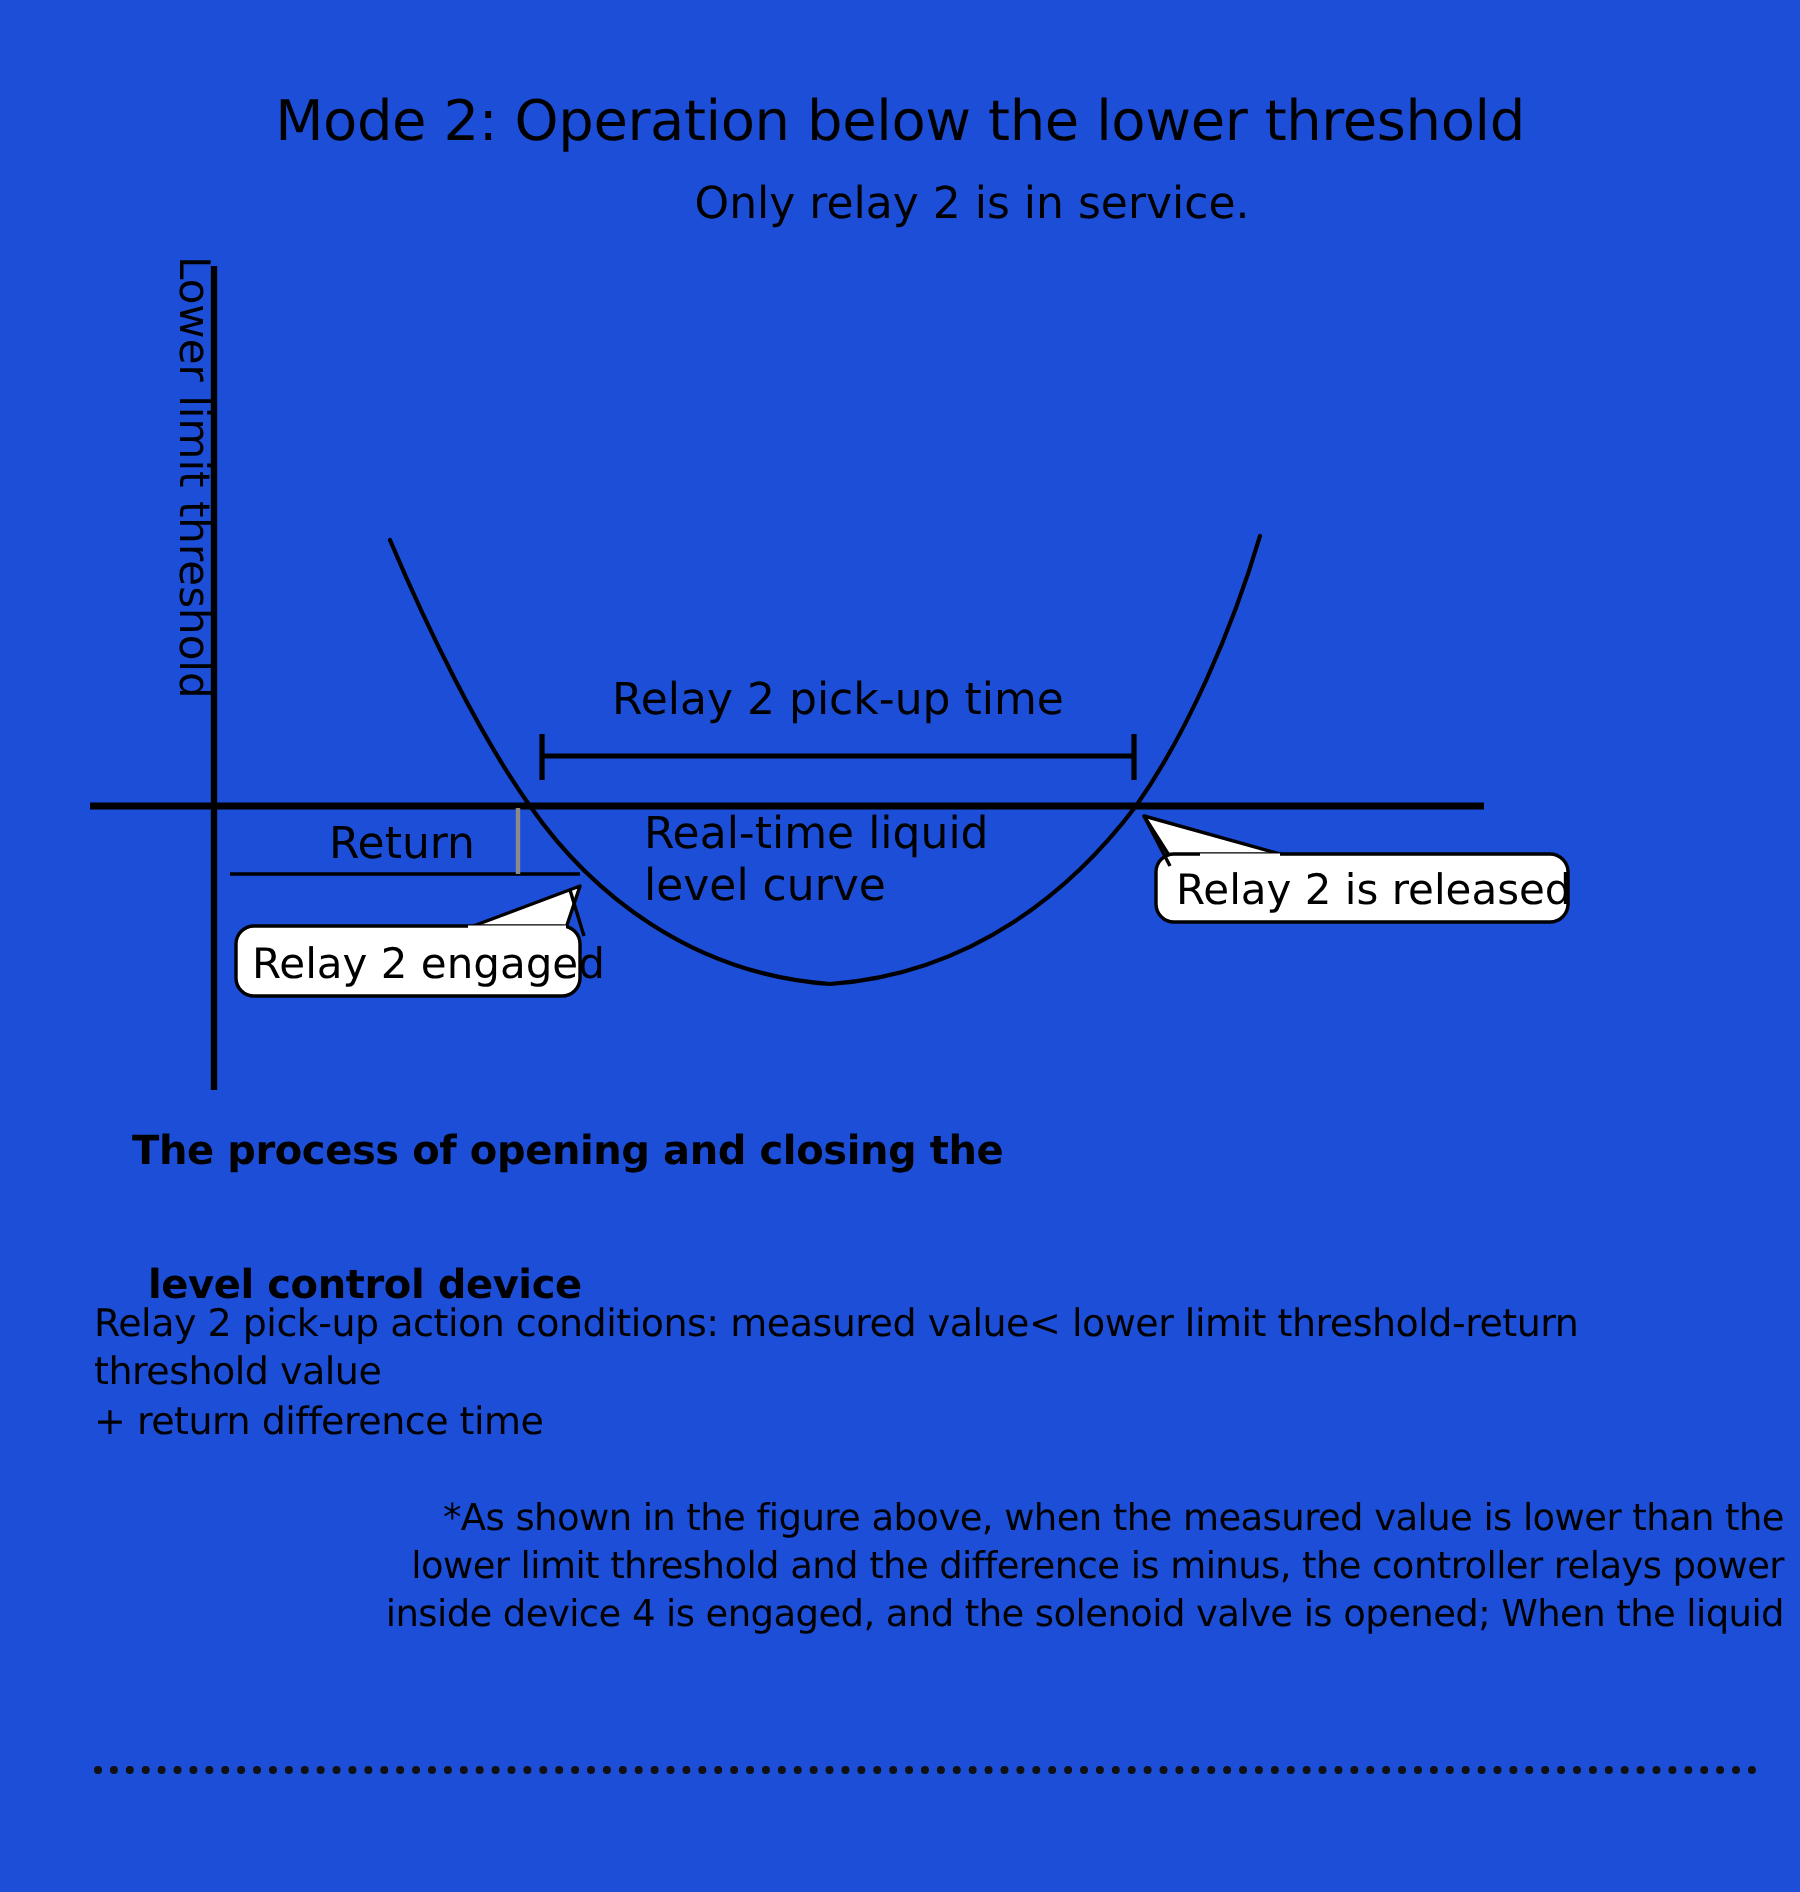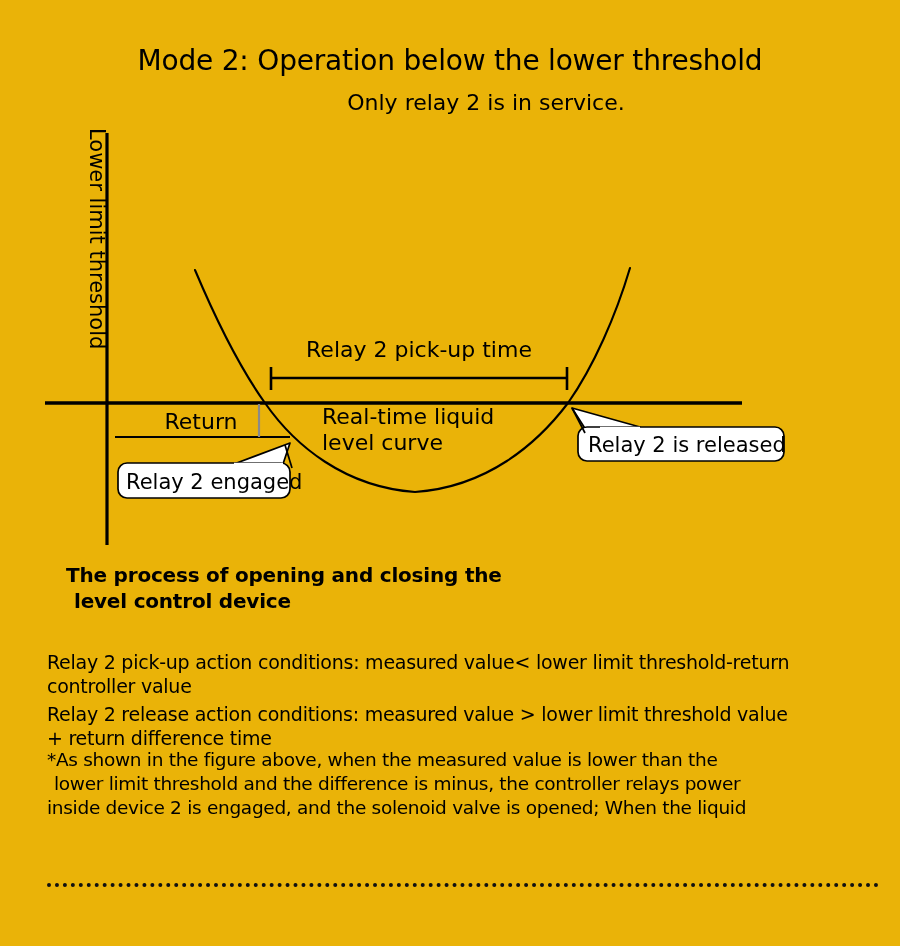--- a/index.html
+++ b/index.html
@@ -14,21 +14,21 @@
     position: relative;
     font-family: "DejaVu Sans", "Liberation Sans", sans-serif;
     color: #000000;
     overflow: hidden;
   }
 
   .page {
     position: relative;
     width: 900px;
     height: 946px;
-    background: #eab308;
+    background: #1d4ed8;
   }
 
   
   .title-main {
     position: absolute;
     left: 0;
     top: 44px;
     width: 900px;
     text-align: center;
     font-size: 28px;
@@ -71,20 +71,21 @@
     top: 562px;
     width: 800px;
     font-size: 20px;
     font-weight: bold;
     line-height: 1.32;
     letter-spacing: -0.2px;
   }
   .section-heading .line2 {
     display: block;
     padding-left: 8px;
+    margin-top: 41px;
   }
 
   .body-block {
     position: absolute;
     left: 47px;
     top: 650px;
     width: 840px;
     font-size: 19px;
     line-height: 1.28;
     letter-spacing: -0.25px;
@@ -99,20 +100,21 @@
     position: absolute;
     left: 47px;
     top: 748px;
     width: 845px;
     font-size: 18.5px;
     line-height: 1.31;
     letter-spacing: -0.3px;
   }
   .note-block p {
     margin: 0;
+    text-align: right;
   }
   .note-block .indent {
     padding-left: 7px;
   }
 
   .rule-dotted {
     position: absolute;
     left: 47px;
     top: 883px;
     width: 832px;
@@ -174,26 +176,25 @@
     </svg>
   </div>
 
   <div class="section-heading">
     <span>The process of opening and closing the</span>
     <span class="line2">level control device</span>
   </div>
 
   <div class="body-block">
     <p>Relay 2 pick-up action conditions: measured value&lt; lower limit threshold-return</p>
-    <p>controller value</p>
-    <p class="para-gap">Relay 2 release action conditions: measured value &gt; lower limit threshold value</p>
+    <p>threshold value</p>
     <p>+ return difference time</p>
   </div>
 
   <div class="note-block">
     <p>*As shown in the figure above, when the measured value is lower than the</p>
     <p class="indent">lower limit threshold and the difference is minus, the controller relays power</p>
-    <p>inside device 2 is engaged, and the solenoid valve is opened; When the liquid</p>
+    <p>inside device 4 is engaged, and the solenoid valve is opened; When the liquid</p>
   </div>
 
   <div class="rule-dotted"></div>
 
 </div>
 
 </body></html>

